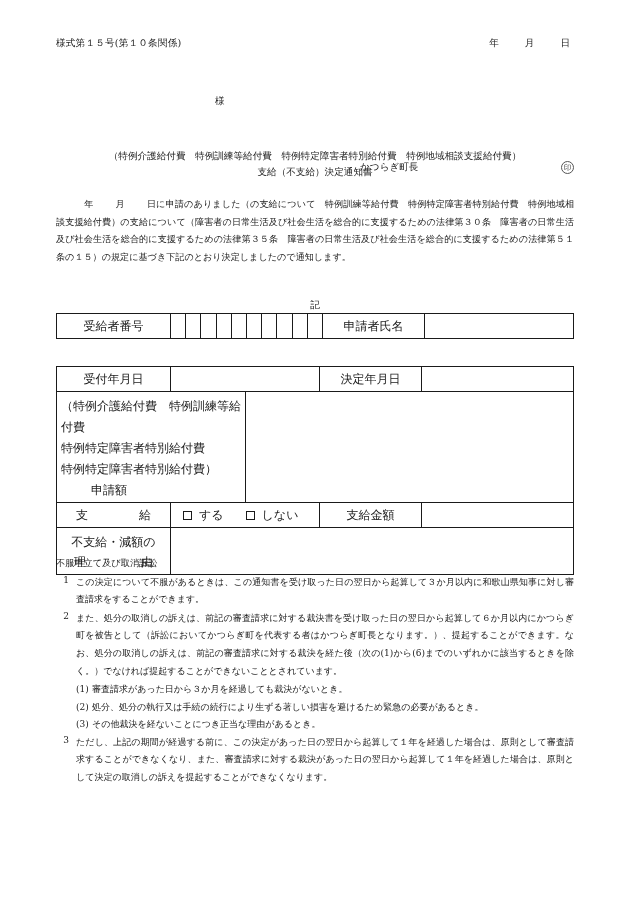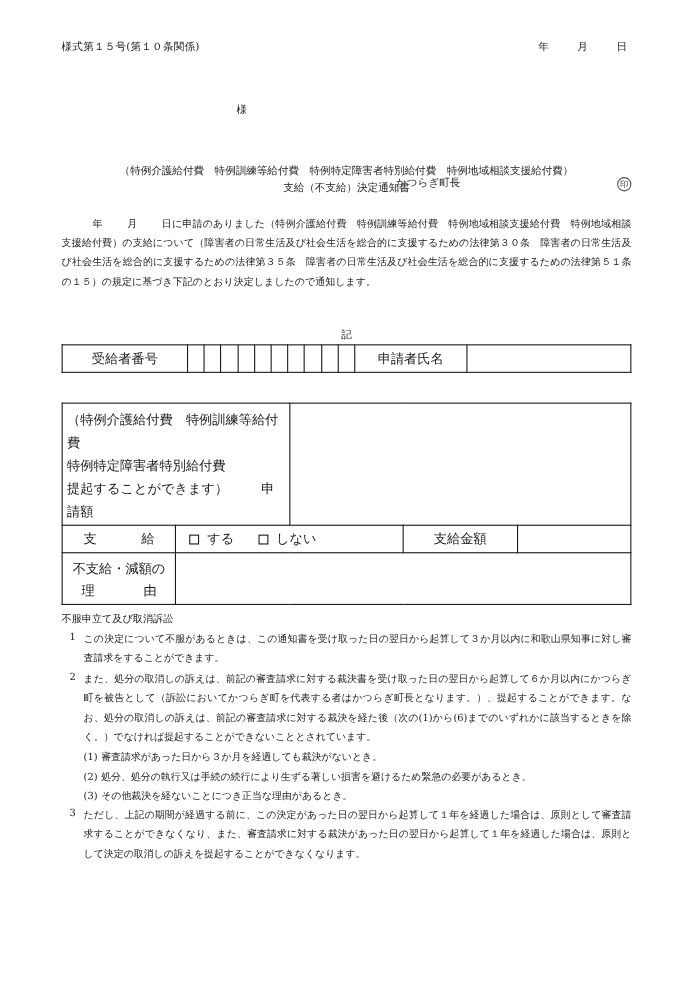--- a/index.html
+++ b/index.html
@@ -220,21 +220,21 @@
     <span>かつらぎ町長</span>
     <span class="seal">印</span>
   </div>
 
   <div class="doc-title">
     <div>（特例介護給付費　特例訓練等給付費　特例特定障害者特別給付費　特例地域相談支援給付費）</div>
     <div>支給（不支給）決定通知書</div>
   </div>
 
   <div class="body-para">
-    <span class="indent"></span><span>年</span><span class="gap"></span><span>月</span><span class="gap"></span><span>日に申請のありました（特例介護給付費　特例訓練等給付費　特例地域相談支援給付費　特例</span><span>地域相談支援給付費）の支給について（障害者の日常生活及び社会生活を総合的に支援するための法律第３０条　障害者の日常生活及び社会生活を総合的に支援するための法律第３５条　障害者の日常生活及び社会生活を総合的に支援するための法律第５１条の１５）の規定に基づき下記のとおり決定しましたので通知します。</span>
+    <span class="indent"></span><span>年</span><span class="gap"></span><span>月</span><span class="gap"></span><span>日に申請のありました（の支給について　特例訓練等給付費　特例特定障害者特別給付費　特例</span><span>地域相談支援給付費）の支給について（障害者の日常生活及び社会生活を総合的に支援するための法律第３０条　障害者の日常生活及び社会生活を総合的に支援するための法律第３５条　障害者の日常生活及び社会生活を総合的に支援するための法律第５１条の１５）の規定に基づき下記のとおり決定しましたので通知します。</span>
   </div>
 
   <div class="ki">記</div>
 
   <table class="frm" id="table-recipient">
     <tbody>
         <tr>
       <td class="ctr" style="width:107px">受給者番号</td>
       <td class="num-cell"></td>
       <td class="num-cell"></td>
@@ -247,26 +247,32 @@
       <td class="num-cell"></td>
       <td class="num-cell"></td>
       <td class="ctr" style="width:95px">申請者氏名</td>
       <td></td>
     </tr>
   </tbody>
     </table>
 
   <table class="frm" id="table-decision">
     <tbody>
+        <tr>
+      <td class="ctr" style="width:107px">受付年月日</td>
+      <td style="width:142px" colspan="2"></td>
+      <td class="ctr" style="width:95px">決定年月日</td>
+      <td></td>
+    </tr>
     <tr>
       <td class="tall" colspan="2" style="padding-left:4px">
         <div class="claim-lines">
           <div>（特例介護給付費　特例訓練等給付費</div>
           <div>特例特定障害者特別給付費</div>
-          <div><span>提起することができます）</span><span class="amt-gap"></span><span>申請額</span></div>
+          <div><span>特例特定障害者特別給付費）</span><span class="amt-gap"></span><span>申請額</span></div>
         </div>
       </td>
       <td class="tall" colspan="3"></td>
     </tr>
     <tr>
       <td>
         <div class="lbl-spread">
           <span>支</span>
           <span>給</span>
         </div>

